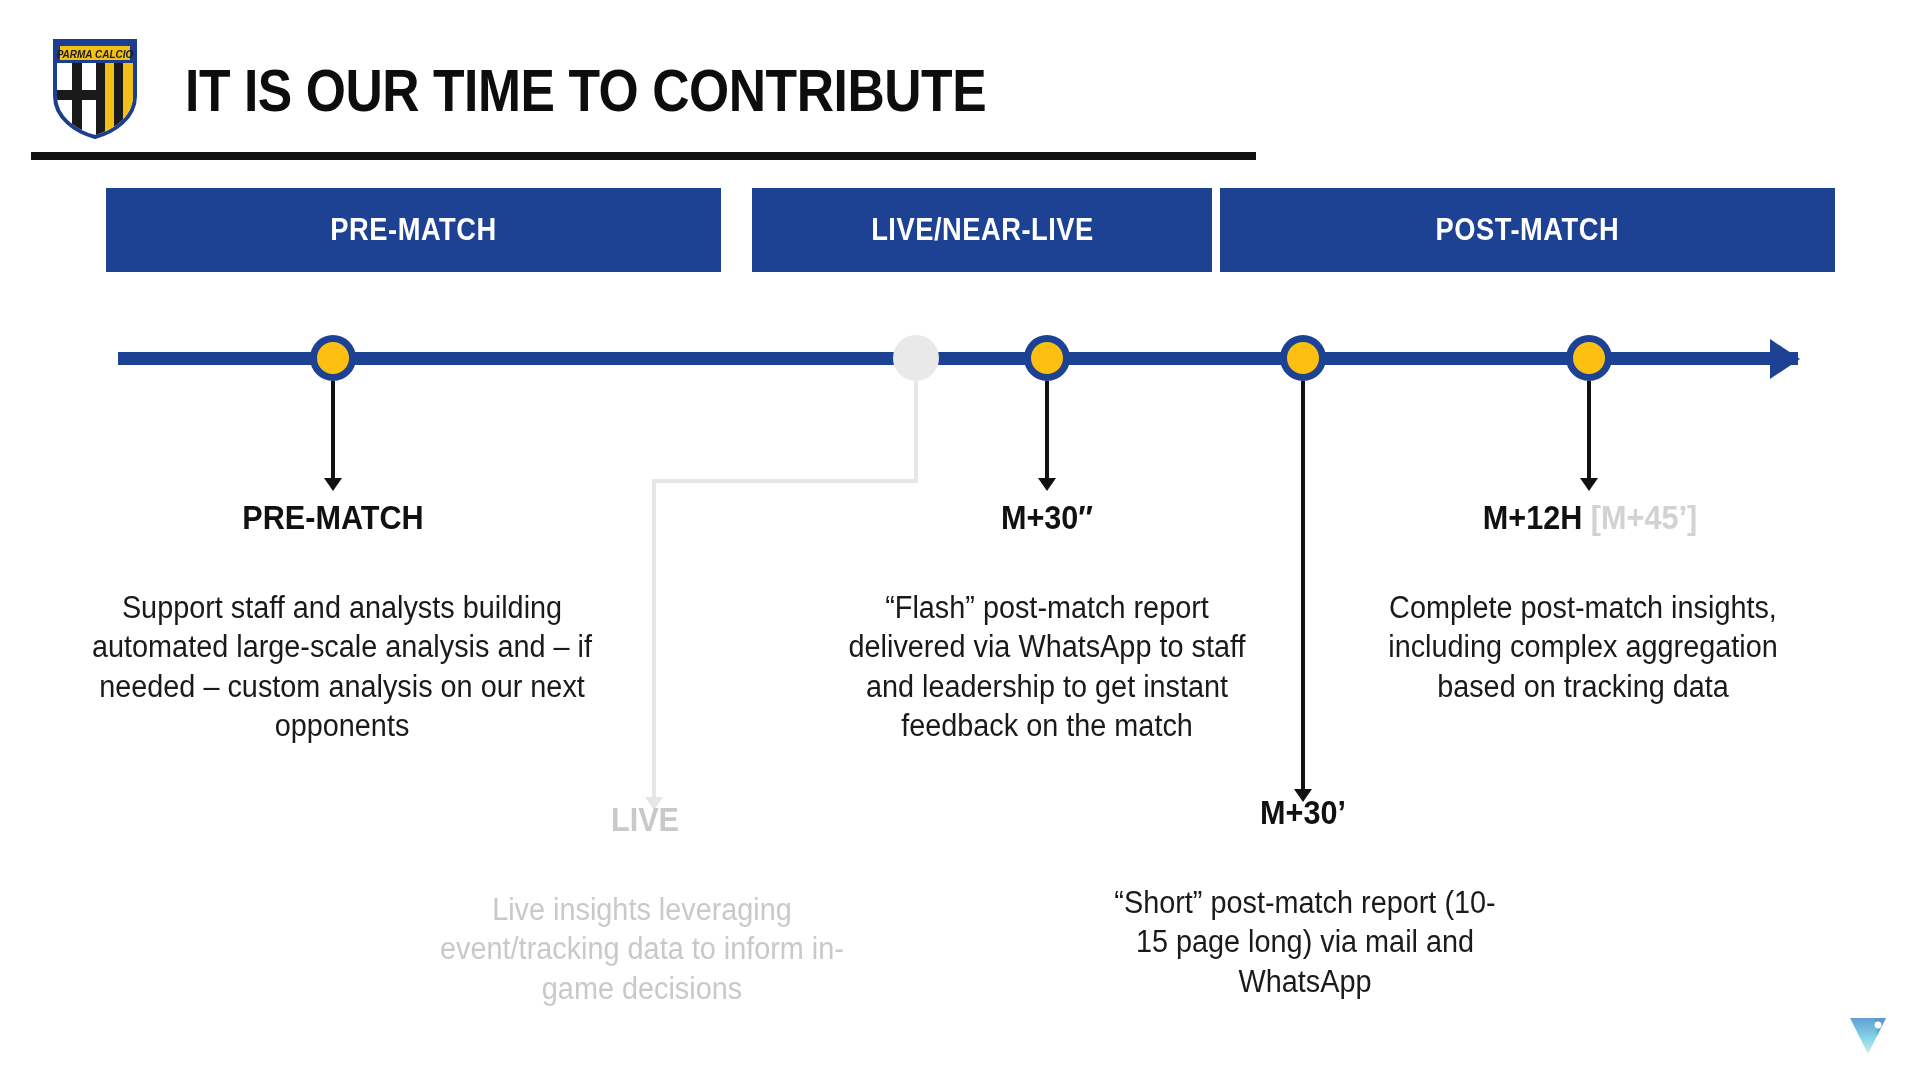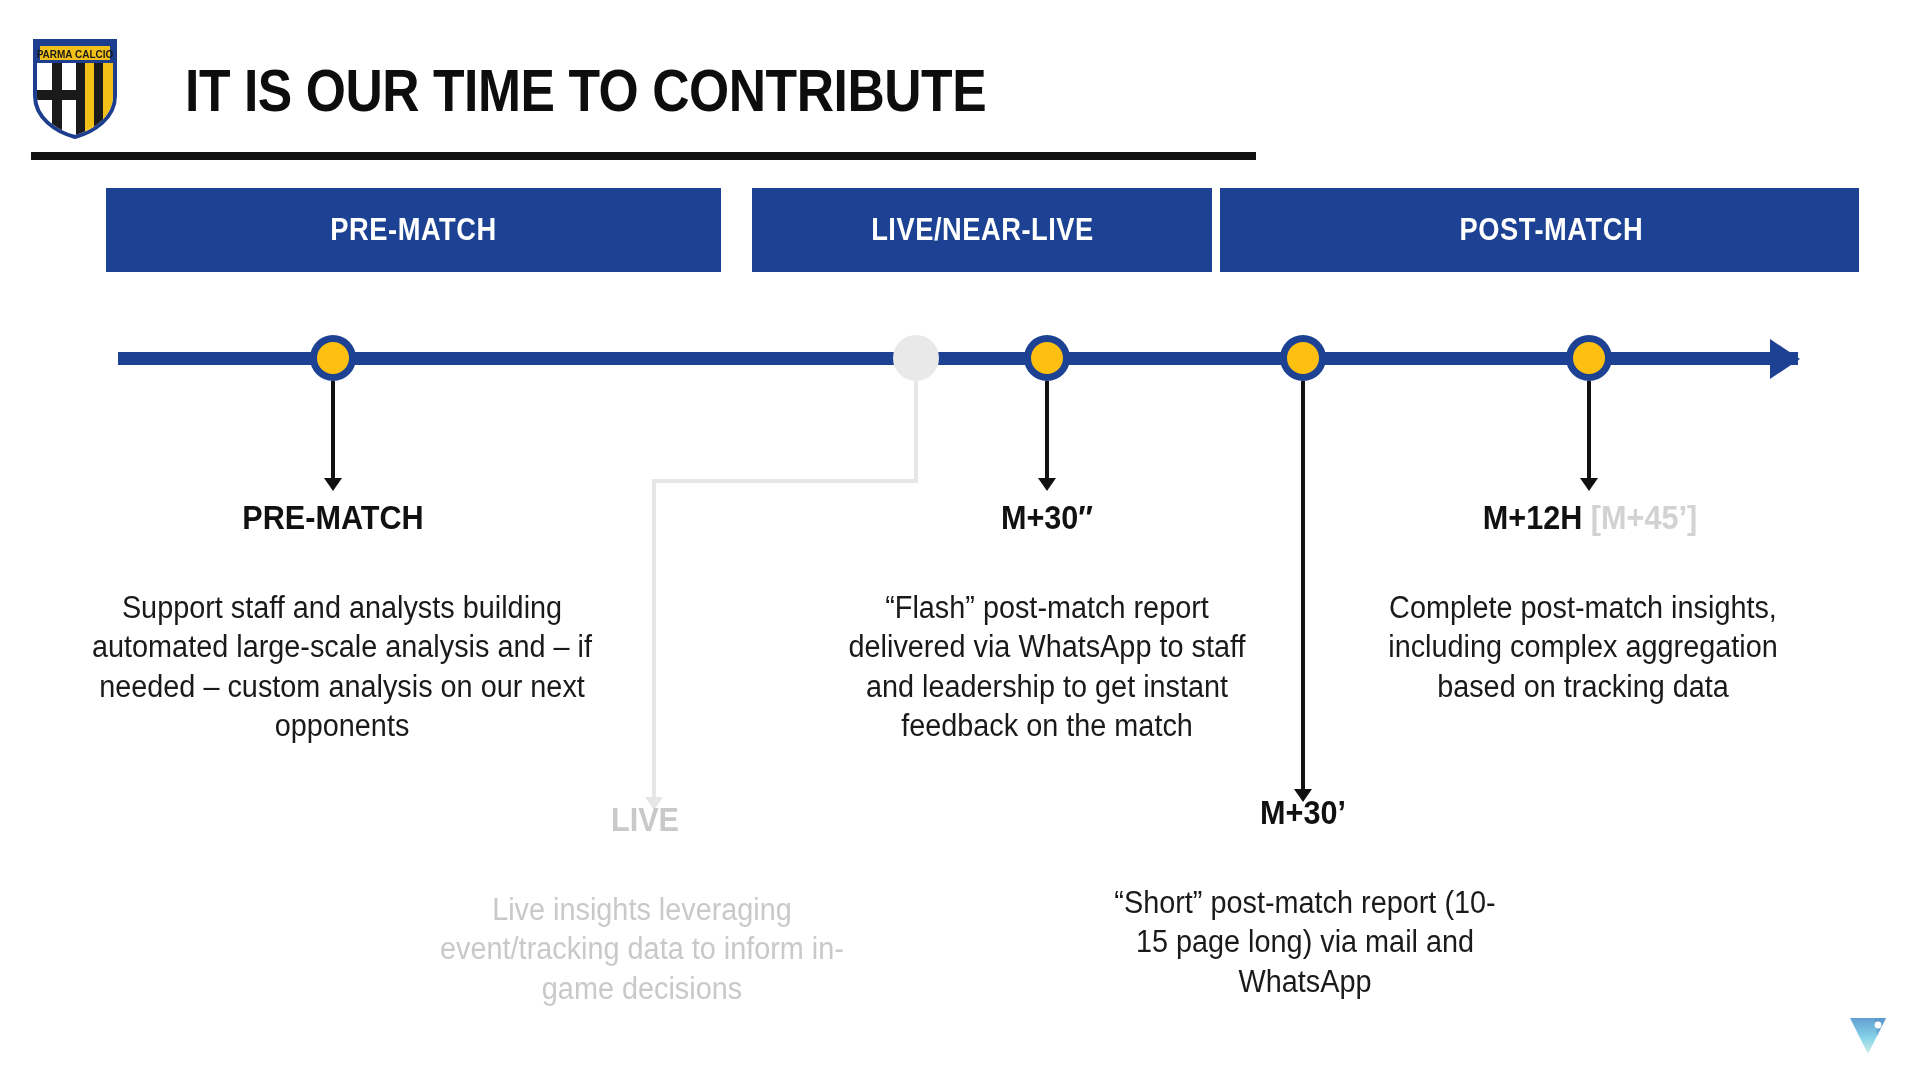--- a/index.html
+++ b/index.html
@@ -15,22 +15,22 @@
   #slide {
     position: relative;
     width: 1920px;
     height: 1080px;
     background: #ffffff;
   }
 
   
   #logo {
     position: absolute;
-    left: 32px; top: 38px;
-    width: 86px; height: 102px;
+    left: 52px; top: 38px;
+    width: 86px; height: 102px; font-style: italic;
   }
   #title {
     position: absolute;
     left: 185px; top: 56px;
     font-size: 60px;
     font-weight: 700;
     letter-spacing: -0.5px;
     color: #0d0d0d;
     font-family: "Liberation Sans Narrow", "Liberation Sans", sans-serif;
     transform: scaleX(0.86);
@@ -57,21 +57,21 @@
   .phase-bar .phase-label {
     color: #ffffff;
     font-size: 31px;
     font-weight: 700;
     letter-spacing: 0.6px;
     font-family: "Liberation Sans Narrow", "Liberation Sans", sans-serif;
     transform: scaleX(0.88);
   }
   #phase-0 { left: 106px; width: 615px; }
   #phase-1 { left: 740px; width: 460px; margin-left: 12px; }
-  #phase-2 { left: 1220px; width: 615px; padding-left: 24px; }
+  #phase-2 { left: 1220px; width: 615px; }
 
   
   #timeline-axis {
     position: absolute;
     left: 118px; top: 352px;
     width: 1680px; height: 13px;
     background: #1d4293;
   }
   #timeline-arrow {
     position: absolute;

